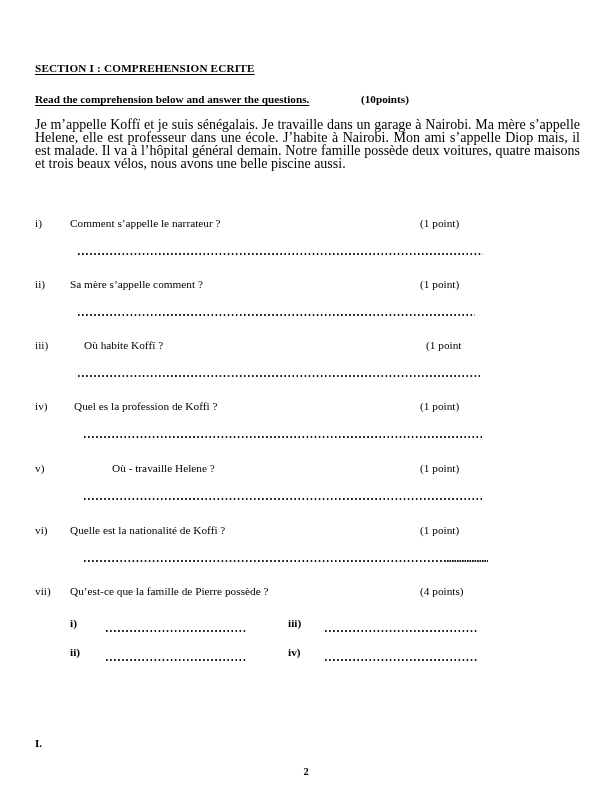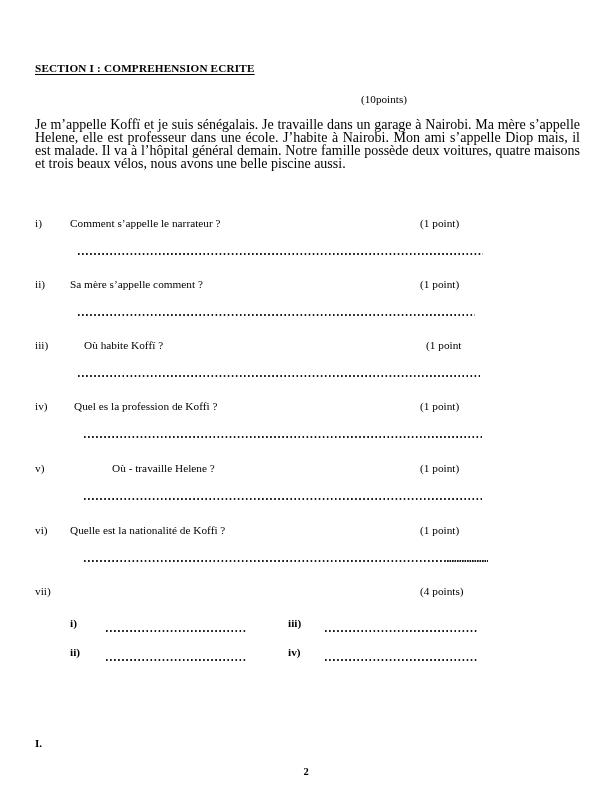--- a/index.html
+++ b/index.html
@@ -43,21 +43,21 @@
     font-size: 11.2px;
     font-weight: bold;
     white-space: nowrap;
     text-decoration: underline;
     text-decoration-thickness: 1.3px;
     text-underline-offset: 2.3px;
   }
   .instruction-points {
     left: 361px;
     font-size: 11.2px;
-    font-weight: normal;
+    font-weight: bold;
     white-space: nowrap;
   }
 
   .grammar-instruction {
     left: 35px;
     font-size: 11px;
     font-weight: bold;
     font-style: italic;
     white-space: nowrap;
     text-decoration: underline;
@@ -126,20 +126,21 @@
     font-weight: bold;
   }
 </style>
 </head>
 <body>
 
 <div class="page">
 
   <div class="abs section-heading underlined" style="top:62px;">SECTION I : COMPREHENSION ECRITE</div>
 
+  <div class="abs instruction" style="top:93px;">Read the comprehension below and answer the questions.</div>
 
   <div class="abs instruction-points" style="top:93px;">(10points)</div>
 
   <div class="passage">Je m’appelle Koffï et je suis sénégalais. Je travaille dans un garage à Nairobi. Ma mère s’appelle Helene, elle est professeur dans une école. J’habite à Nairobi. Mon ami s’appelle Diop mais, il est malade. Il va à l’hôpital général  demain. Notre famille  possède deux voitures,  quatre  maisons et trois beaux vélos, nous avons une belle piscine aussi.</div>
 
   <div class="abs q-num" style="left:35px; top:217px;">i)</div>
   <div class="abs q-text" style="left:70px; top:217px;">Comment s’appelle le narrateur ?</div>
   <div class="abs q-marks" style="left:420px; top:217px;">(1 point)</div>
   <div class="dots" style="left:78px; top:253px; width:405px;"></div>
 
@@ -163,20 +164,21 @@
   <div class="abs q-marks" style="left:420px; top:462px;">(1 point)</div>
   <div class="dots" style="left:84px; top:498px; width:398px;"></div>
 
   <div class="abs q-num" style="left:35px; top:524px;">vi)</div>
   <div class="abs q-text" style="left:70px; top:524px;">Quelle est la nationalité de Koffi ?</div>
   <div class="abs q-marks" style="left:420px; top:524px;">(1 point)</div>
   <div class="dots" style="left:84px; top:560px; width:363px;"></div>
   <div class="dots dense" style="left:447px; top:560px; width:41px;"></div>
 
   <div class="abs q-num" style="left:35px; top:585px;">vii)</div>
+  <div class="abs q-text" style="left:70px; top:585px;">Qu’est-ce que la famille de Pierre possède ?</div>
   <div class="abs q-marks" style="left:420px; top:585px;">(4 points)</div>
 
   <div class="abs sub-label" style="left:70px; top:617px;">i)</div>
   <div class="dots" style="left:106px; top:630px; width:140px;"></div>
 
   <div class="abs sub-label" style="left:288px; top:617px;">iii)</div>
   <div class="dots" style="left:325px; top:630px; width:153px;"></div>
 
   <div class="abs sub-label" style="left:70px; top:646px;">ii)</div>
   <div class="dots" style="left:106px; top:659px; width:140px;"></div>

